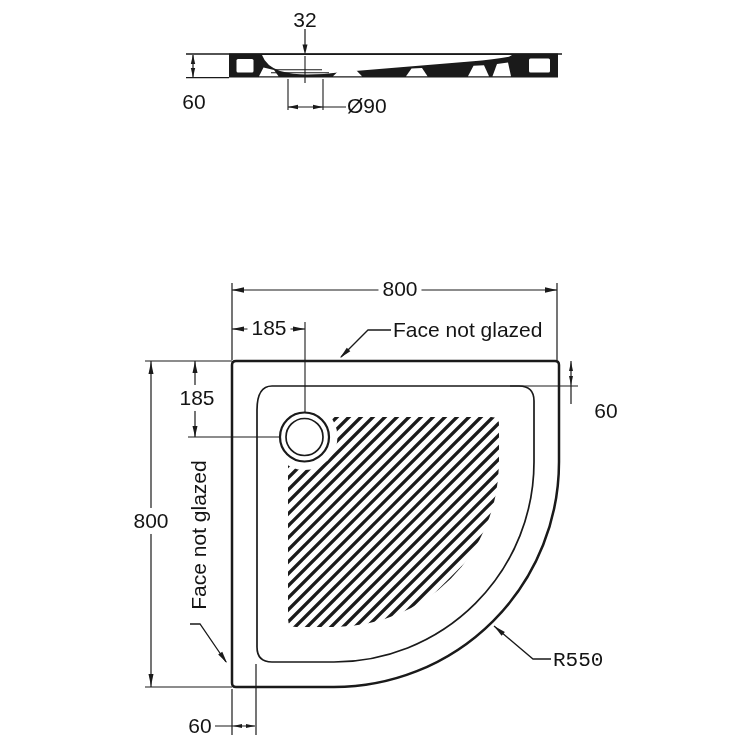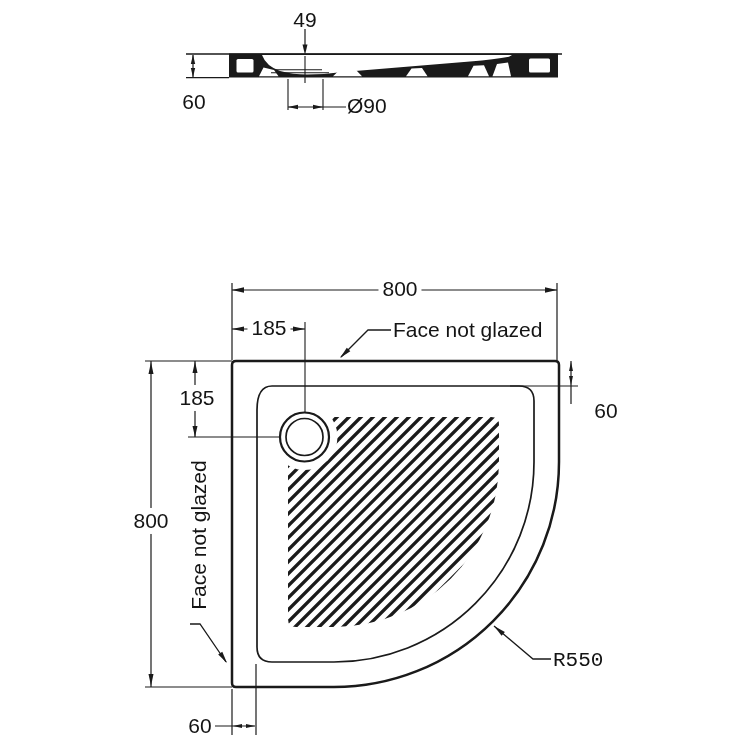--- a/index.html
+++ b/index.html
@@ -133,21 +133,21 @@
         <polygon points="571,385 569,376 573,376"></polygon>
         <polygon points="233,726 242,724 242,728"></polygon>
         <polygon points="255,726 246,724 246,728"></polygon>
         <polygon points="494,626 501.6,635.7 504.9,631.9"></polygon>
         <polygon points="340,358 350.3,351.3 346.8,347.8"></polygon>
         <polygon points="227,663 218.2,654.5 222.3,651.7"></polygon>
       </g>
     </g>
   </svg>
 
-  <div class="lbl ctr" style="left:305px;top:20px;">49</div>
+  <div class="lbl ctr" style="left:305px;top:20px;">32</div>
   <div class="lbl ctr" style="left:194px;top:102px;">60</div>
   <div class="lbl vctr" style="left:347px;top:106px;">Ø90</div>
 
   <div class="lbl ctr onln" style="left:400px;top:289px;">800</div>
   <div class="lbl ctr onln" style="left:269px;top:328px;">185</div>
   <div class="lbl ctr onlnv" style="left:197px;top:398px;">185</div>
   <div class="lbl ctr onlnv" style="left:151px;top:521px;">800</div>
   <div class="lbl ctr" style="left:606px;top:411px;">60</div>
   <div class="lbl ctr" style="left:200px;top:726px;">60</div>
   <div class="lbl vctr" style="left:553px;top:661px;font-family:Liberation Mono, monospace;">R550</div>

